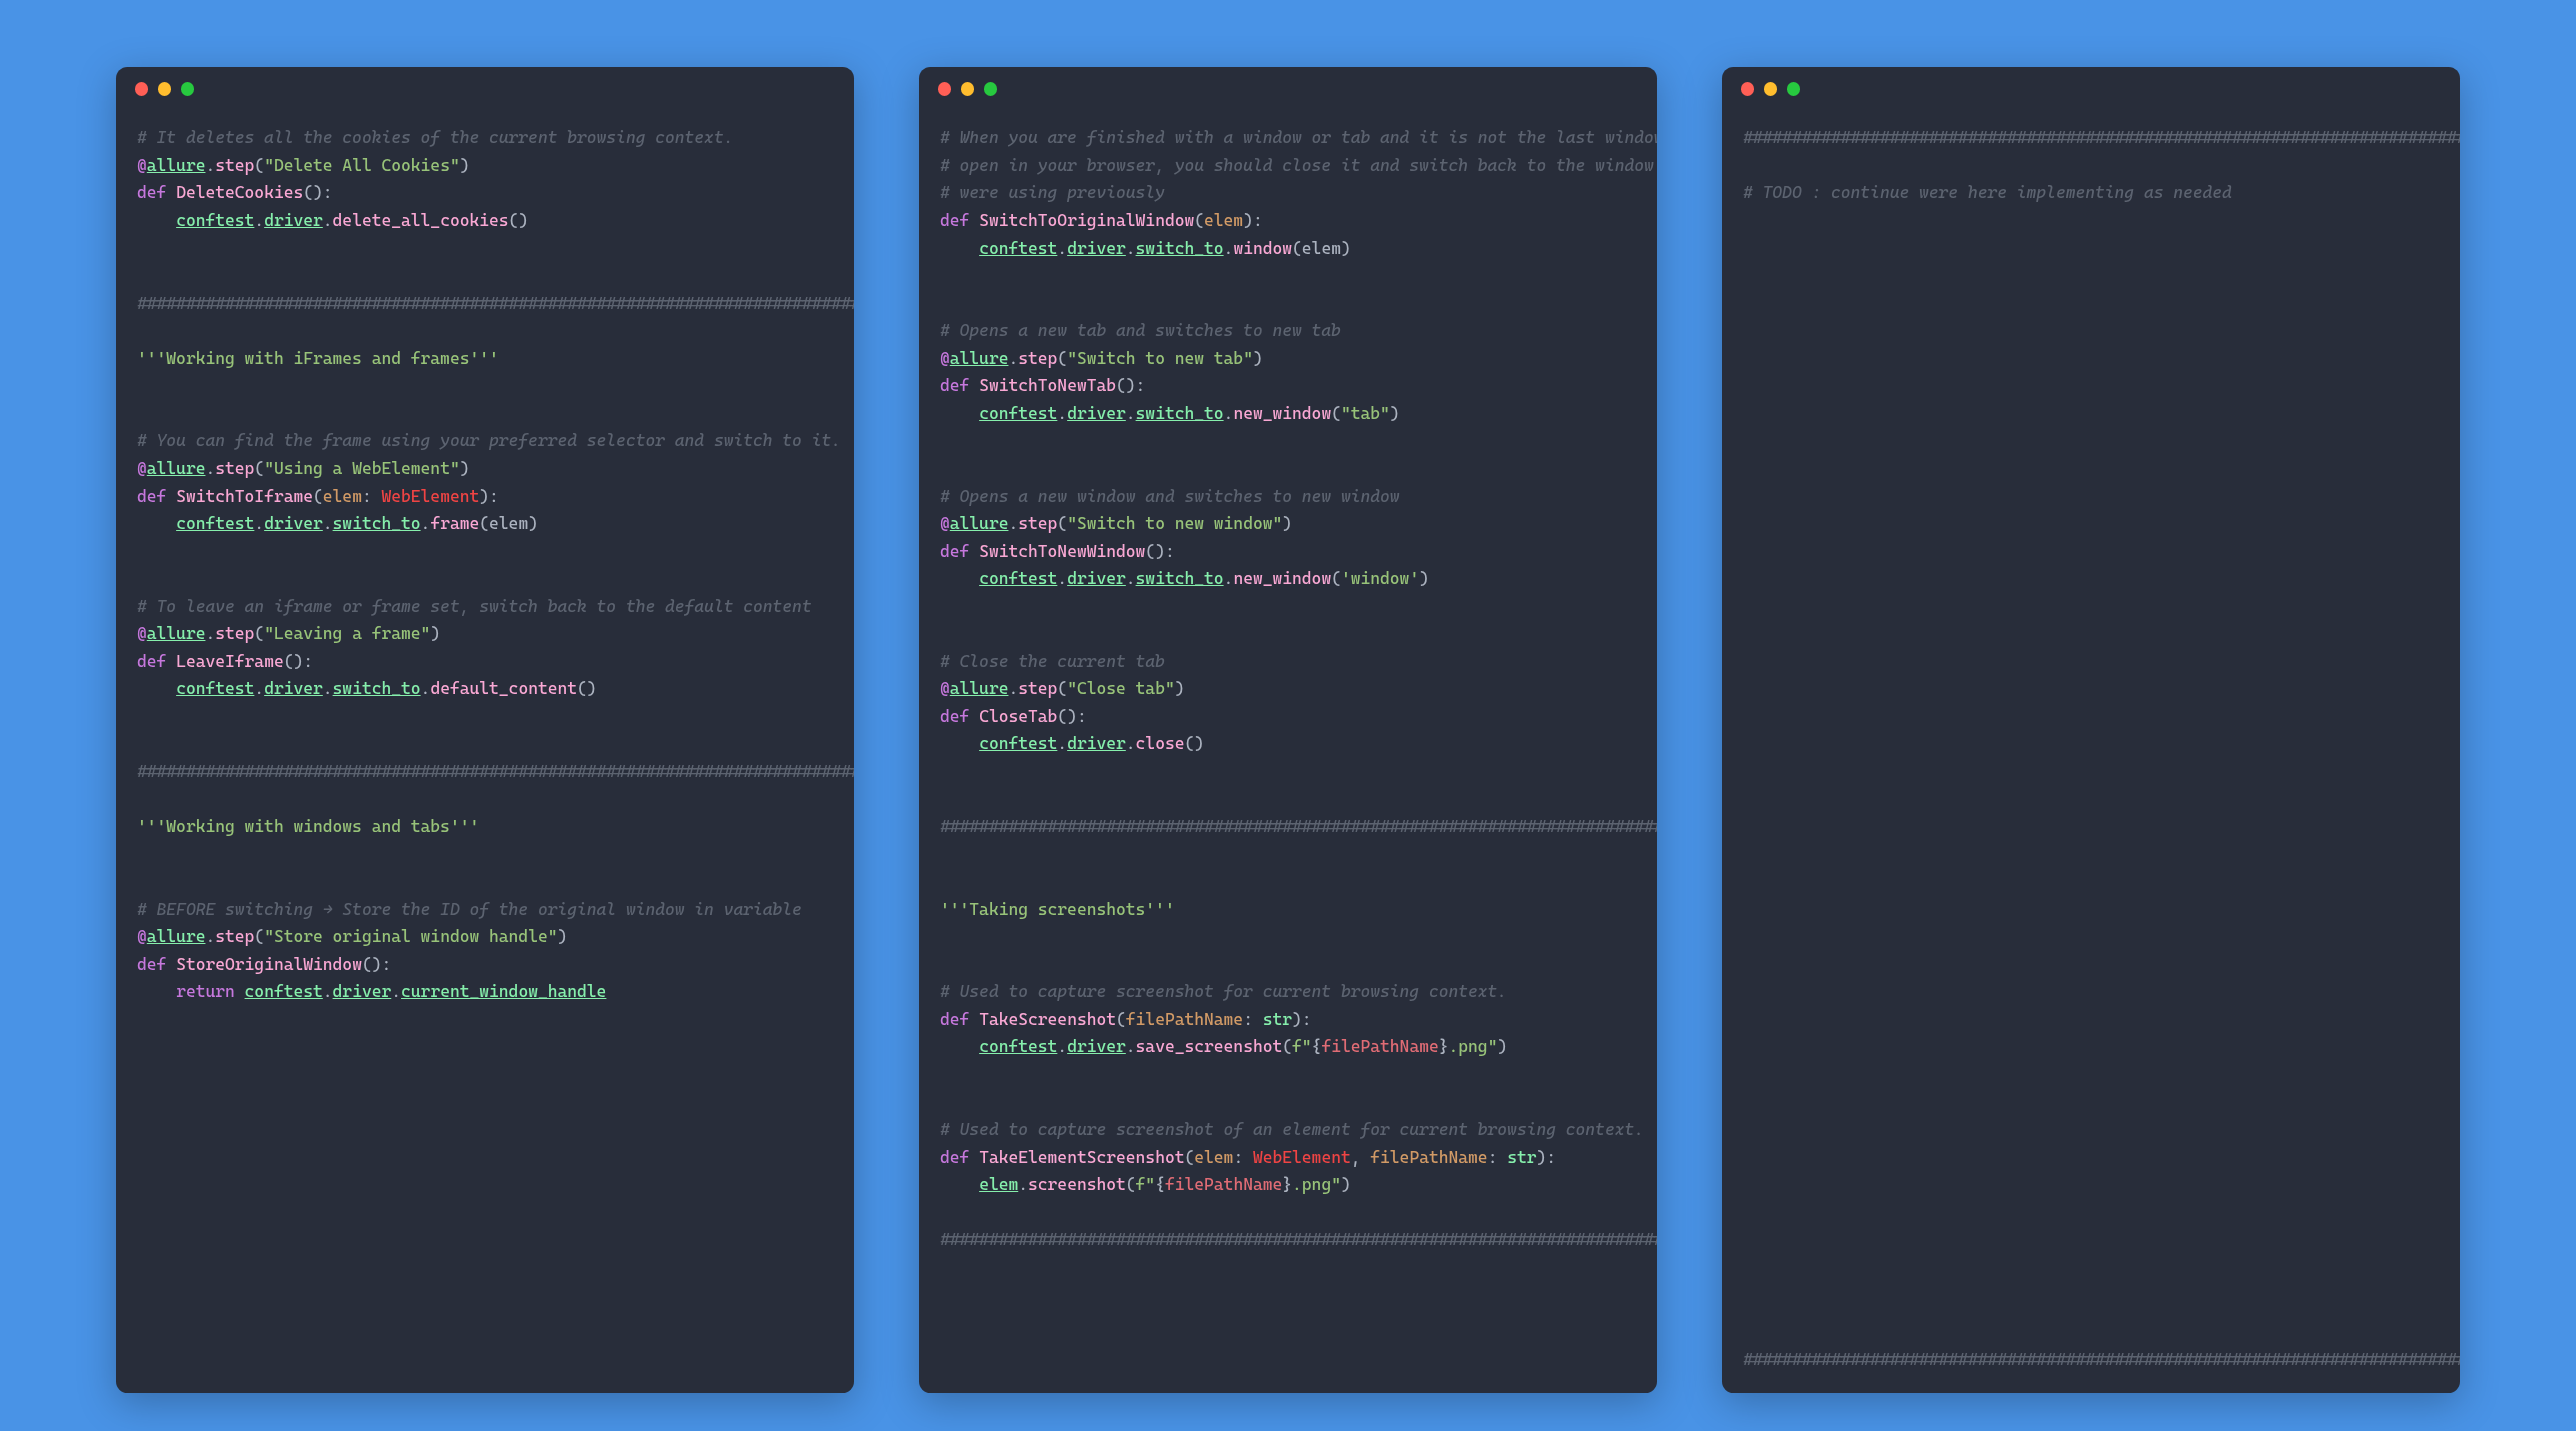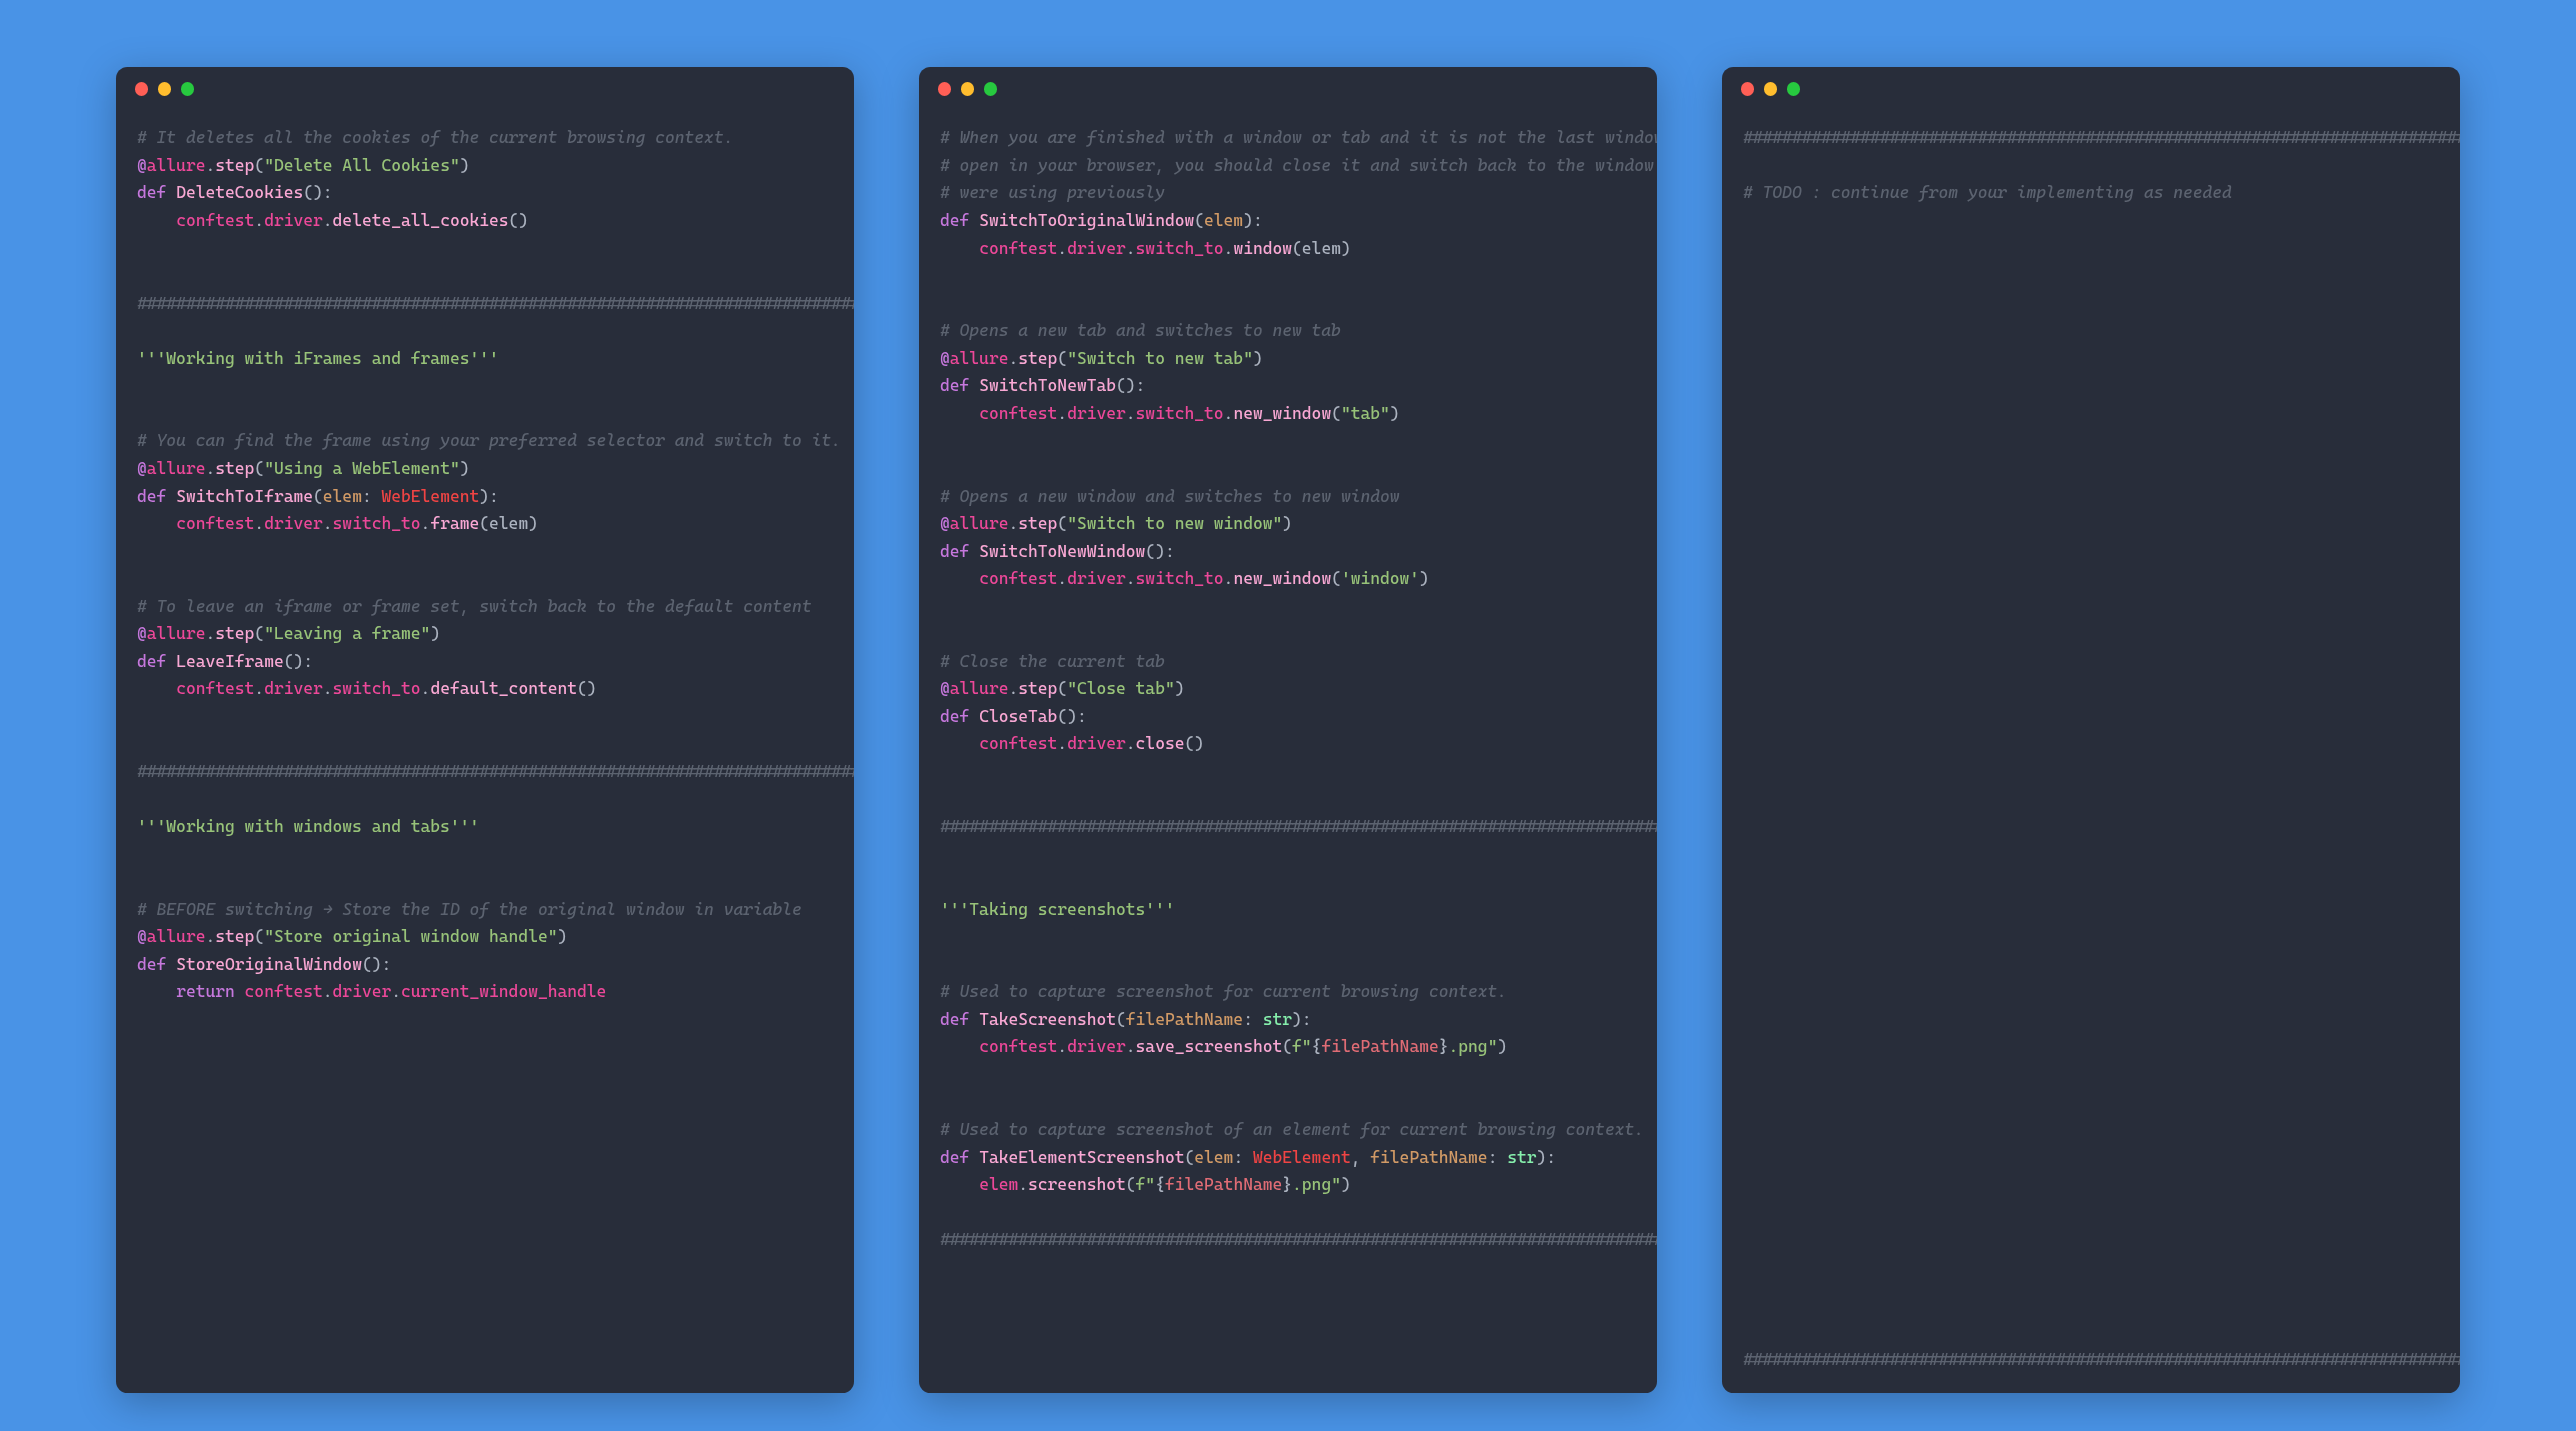--- a/index.html
+++ b/index.html
@@ -44,21 +44,21 @@
     white-space: pre;
     overflow: hidden;
   }
 
   
   .c-comment { color: #5c6370; font-style: italic; }
   .c-string  { color: #98c379; }
   .c-keyword { color: #c678dd; margin-top: 18px; }
   .c-fn      { color: #f9a8d4; }
   .c-builtin { color: #86efac; }
-  .c-ident   { color: #ec4899; }
+  .c-ident   { color: #86efac; text-decoration: underline; }
   .c-dot     { color: #abb2bf; }
   .c-punct   { color: #abb2bf; }
   .c-at      { color: #c678dd; }
   .c-param   { color: #d19a66; }
   .c-var     { color: #abb2bf; }
   .c-type    { color: #ef4444; }
   .c-fstr    { color: #98c379; }
   .c-fexpr   { color: #e06c75; }
 </style>
 </head>
@@ -81,16 +81,16 @@
   </div>
   <div class="code-area" id="code-middle"><div><span class="c-comment"># When you are finished with a window or tab and it is not the last window or tab</span></div><div><span class="c-comment"># open in your browser, you should close it and switch back to the window you</span></div><div><span class="c-comment"># were using previously</span></div><div><span class="c-keyword">def </span><span class="c-fn">SwitchToOriginalWindow</span><span class="c-punct">(</span><span class="c-param">elem</span><span class="c-punct">):</span></div><div>    <span class="c-ident">conftest</span><span class="c-dot">.</span><span class="c-ident">driver</span><span class="c-dot">.</span><span class="c-ident">switch_to</span><span class="c-dot">.</span><span class="c-fn">window</span><span class="c-punct">(</span><span class="c-var">elem</span><span class="c-punct">)</span></div><div>&nbsp;</div><div>&nbsp;</div><div><span class="c-comment"># Opens a new tab and switches to new tab</span></div><div><span class="c-at">@</span><span class="c-ident">allure</span><span class="c-dot">.</span><span class="c-fn">step</span><span class="c-punct">(</span><span class="c-string">"Switch to new tab"</span><span class="c-punct">)</span></div><div><span class="c-keyword">def </span><span class="c-fn">SwitchToNewTab</span><span class="c-punct">():</span></div><div>    <span class="c-ident">conftest</span><span class="c-dot">.</span><span class="c-ident">driver</span><span class="c-dot">.</span><span class="c-ident">switch_to</span><span class="c-dot">.</span><span class="c-fn">new_window</span><span class="c-punct">(</span><span class="c-string">"tab"</span><span class="c-punct">)</span></div><div>&nbsp;</div><div>&nbsp;</div><div><span class="c-comment"># Opens a new window and switches to new window</span></div><div><span class="c-at">@</span><span class="c-ident">allure</span><span class="c-dot">.</span><span class="c-fn">step</span><span class="c-punct">(</span><span class="c-string">"Switch to new window"</span><span class="c-punct">)</span></div><div><span class="c-keyword">def </span><span class="c-fn">SwitchToNewWindow</span><span class="c-punct">():</span></div><div>    <span class="c-ident">conftest</span><span class="c-dot">.</span><span class="c-ident">driver</span><span class="c-dot">.</span><span class="c-ident">switch_to</span><span class="c-dot">.</span><span class="c-fn">new_window</span><span class="c-punct">(</span><span class="c-string">'window'</span><span class="c-punct">)</span></div><div>&nbsp;</div><div>&nbsp;</div><div><span class="c-comment"># Close the current tab</span></div><div><span class="c-at">@</span><span class="c-ident">allure</span><span class="c-dot">.</span><span class="c-fn">step</span><span class="c-punct">(</span><span class="c-string">"Close tab"</span><span class="c-punct">)</span></div><div><span class="c-keyword">def </span><span class="c-fn">CloseTab</span><span class="c-punct">():</span></div><div>    <span class="c-ident">conftest</span><span class="c-dot">.</span><span class="c-ident">driver</span><span class="c-dot">.</span><span class="c-fn">close</span><span class="c-punct">()</span></div><div>&nbsp;</div><div>&nbsp;</div><div><span class="c-comment">#############################################################################</span></div><div>&nbsp;</div><div>&nbsp;</div><div><span class="c-string">'''Taking screenshots'''</span></div><div>&nbsp;</div><div>&nbsp;</div><div><span class="c-comment"># Used to capture screenshot for current browsing context.</span></div><div><span class="c-keyword">def </span><span class="c-fn">TakeScreenshot</span><span class="c-punct">(</span><span class="c-param">filePathName</span><span class="c-punct">: </span><span class="c-builtin">str</span><span class="c-punct">):</span></div><div>    <span class="c-ident">conftest</span><span class="c-dot">.</span><span class="c-ident">driver</span><span class="c-dot">.</span><span class="c-fn">save_screenshot</span><span class="c-punct">(</span><span class="c-fstr">f"</span><span class="c-punct">{</span><span class="c-fexpr">filePathName</span><span class="c-punct">}</span><span class="c-fstr">.png"</span><span class="c-punct">)</span></div><div>&nbsp;</div><div>&nbsp;</div><div><span class="c-comment"># Used to capture screenshot of an element for current browsing context.</span></div><div><span class="c-keyword">def </span><span class="c-fn">TakeElementScreenshot</span><span class="c-punct">(</span><span class="c-param">elem</span><span class="c-punct">: </span><span class="c-type">WebElement</span><span class="c-punct">, </span><span class="c-param">filePathName</span><span class="c-punct">: </span><span class="c-builtin">str</span><span class="c-punct">):</span></div><div>    <span class="c-ident">elem</span><span class="c-dot">.</span><span class="c-fn">screenshot</span><span class="c-punct">(</span><span class="c-fstr">f"</span><span class="c-punct">{</span><span class="c-fexpr">filePathName</span><span class="c-punct">}</span><span class="c-fstr">.png"</span><span class="c-punct">)</span></div><div>&nbsp;</div><div><span class="c-comment">#############################################################################</span></div></div>
 </div>
 
 <div class="window" style="display:flex;flex-direction:column;">
   <div class="titlebar">
     <div class="traffic-light tl-red"></div>
     <div class="traffic-light tl-yellow"></div>
     <div class="traffic-light tl-green"></div>
   </div>
-  <div class="code-area" id="code-right" style="flex:1;"><div><span class="c-comment">#############################################################################</span></div><div>&nbsp;</div><div><span class="c-comment"># TODO : continue from your implementing as needed</span></div></div>
+  <div class="code-area" id="code-right" style="flex:1;"><div><span class="c-comment">#############################################################################</span></div><div>&nbsp;</div><div><span class="c-comment"># TODO : continue were here implementing as needed</span></div></div>
   <div class="code-area" style="padding-top:0;padding-bottom:19px;"><span class="c-comment">#############################################################################</span></div>
 </div>
 
 
 </body></html>

